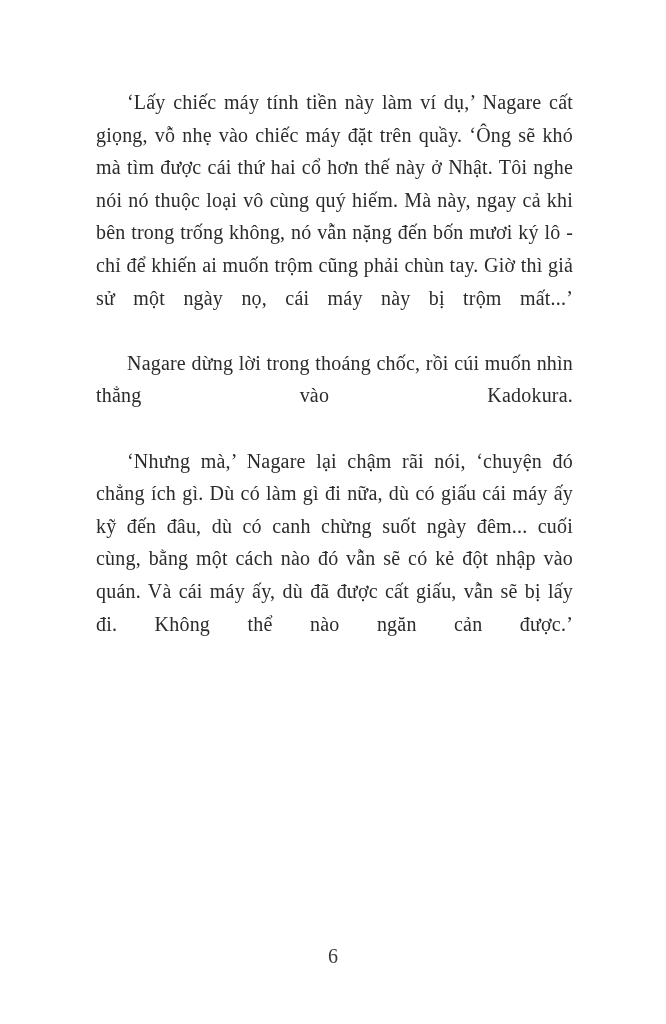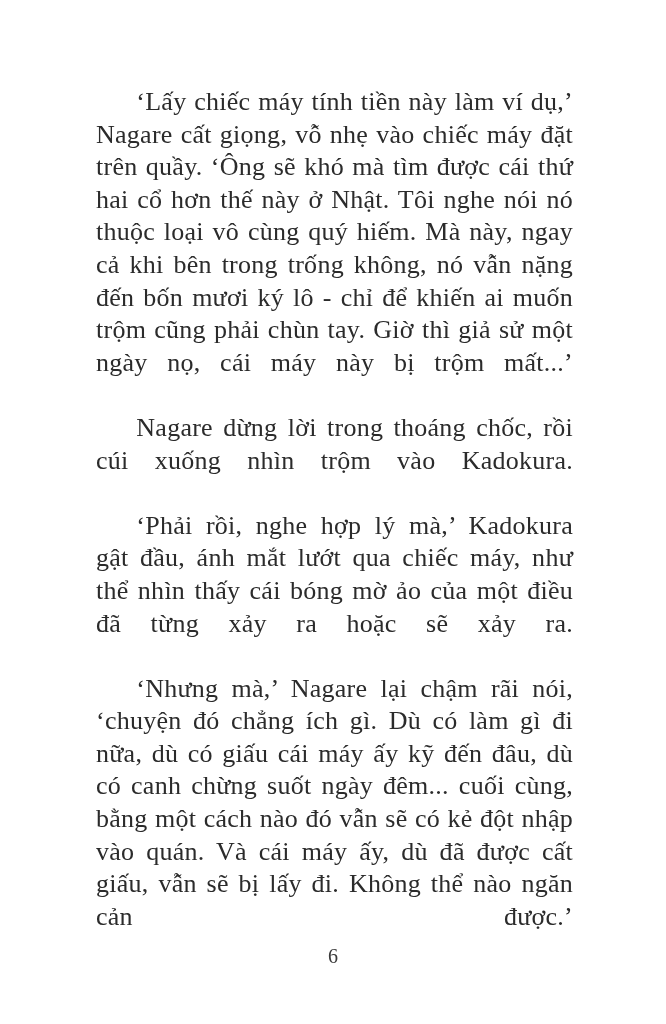--- a/index.html
+++ b/index.html
@@ -29,21 +29,21 @@
     top: 86px;
     width: 477px;
   }
 
   .para {
     margin: 0;
     padding: 0;
     text-indent: 1.55em;
     text-align: justify;
     text-justify: inter-word;
-    font-size: 26px;
+    font-size: 20px;
     line-height: 32.6px;
     letter-spacing: 0.01em;
     word-spacing: 0.01em;
     color: #2b2b2b;
     hyphens: none;
     -webkit-hyphens: none;
   }
 
   
   .para::after {
@@ -64,21 +64,20 @@
     font-family: "Liberation Serif", "DejaVu Serif", serif;
   }
 </style>
 </head>
 <body>
 
 <div class="page">
 
   <div class="text-block">
     <p class="para">‘Lấy chiếc máy tính tiền này làm ví dụ,’ Nagare cất giọng, vỗ nhẹ vào chiếc máy đặt trên quầy. ‘Ông sẽ khó mà tìm được cái thứ hai cổ hơn thế này ở Nhật. Tôi nghe nói nó thuộc loại vô cùng quý hiếm. Mà này, ngay cả khi bên trong trống không, nó vẫn nặng đến bốn mươi ký lô - chỉ để khiến ai muốn trộm cũng phải chùn tay. Giờ thì giả sử một ngày nọ, cái máy này bị trộm mất...’</p>
-    <p class="para">Nagare dừng lời trong thoáng chốc, rồi cúi xuống nhìn trộm vào Kadokura.</p>
-    <p class="para">‘Phải rồi, nghe hợp lý mà,’ Kadokura gật đầu, ánh mắt lướt qua chiếc máy, như thể nhìn thấy cái bóng mờ ảo của một điều đã từng xảy ra hoặc sẽ xảy ra.</p>
+    <p class="para">Nagare dừng lời trong thoáng chốc, rồi cúi muốn nhìn thẳng vào Kadokura.</p>
     <p class="para">‘Nhưng mà,’ Nagare lại chậm rãi nói, ‘chuyện đó chẳng ích gì. Dù có làm gì đi nữa, dù có giấu cái máy ấy kỹ đến đâu, dù có canh chừng suốt ngày đêm... cuối cùng, bằng một cách nào đó vẫn sẽ có kẻ đột nhập vào quán. Và cái máy ấy, dù đã được cất giấu, vẫn sẽ bị lấy đi. Không thể nào ngăn cản được.’</p>
 
   </div>
 
   <div class="folio">6</div>
 
 </div>
 
 </body></html>

